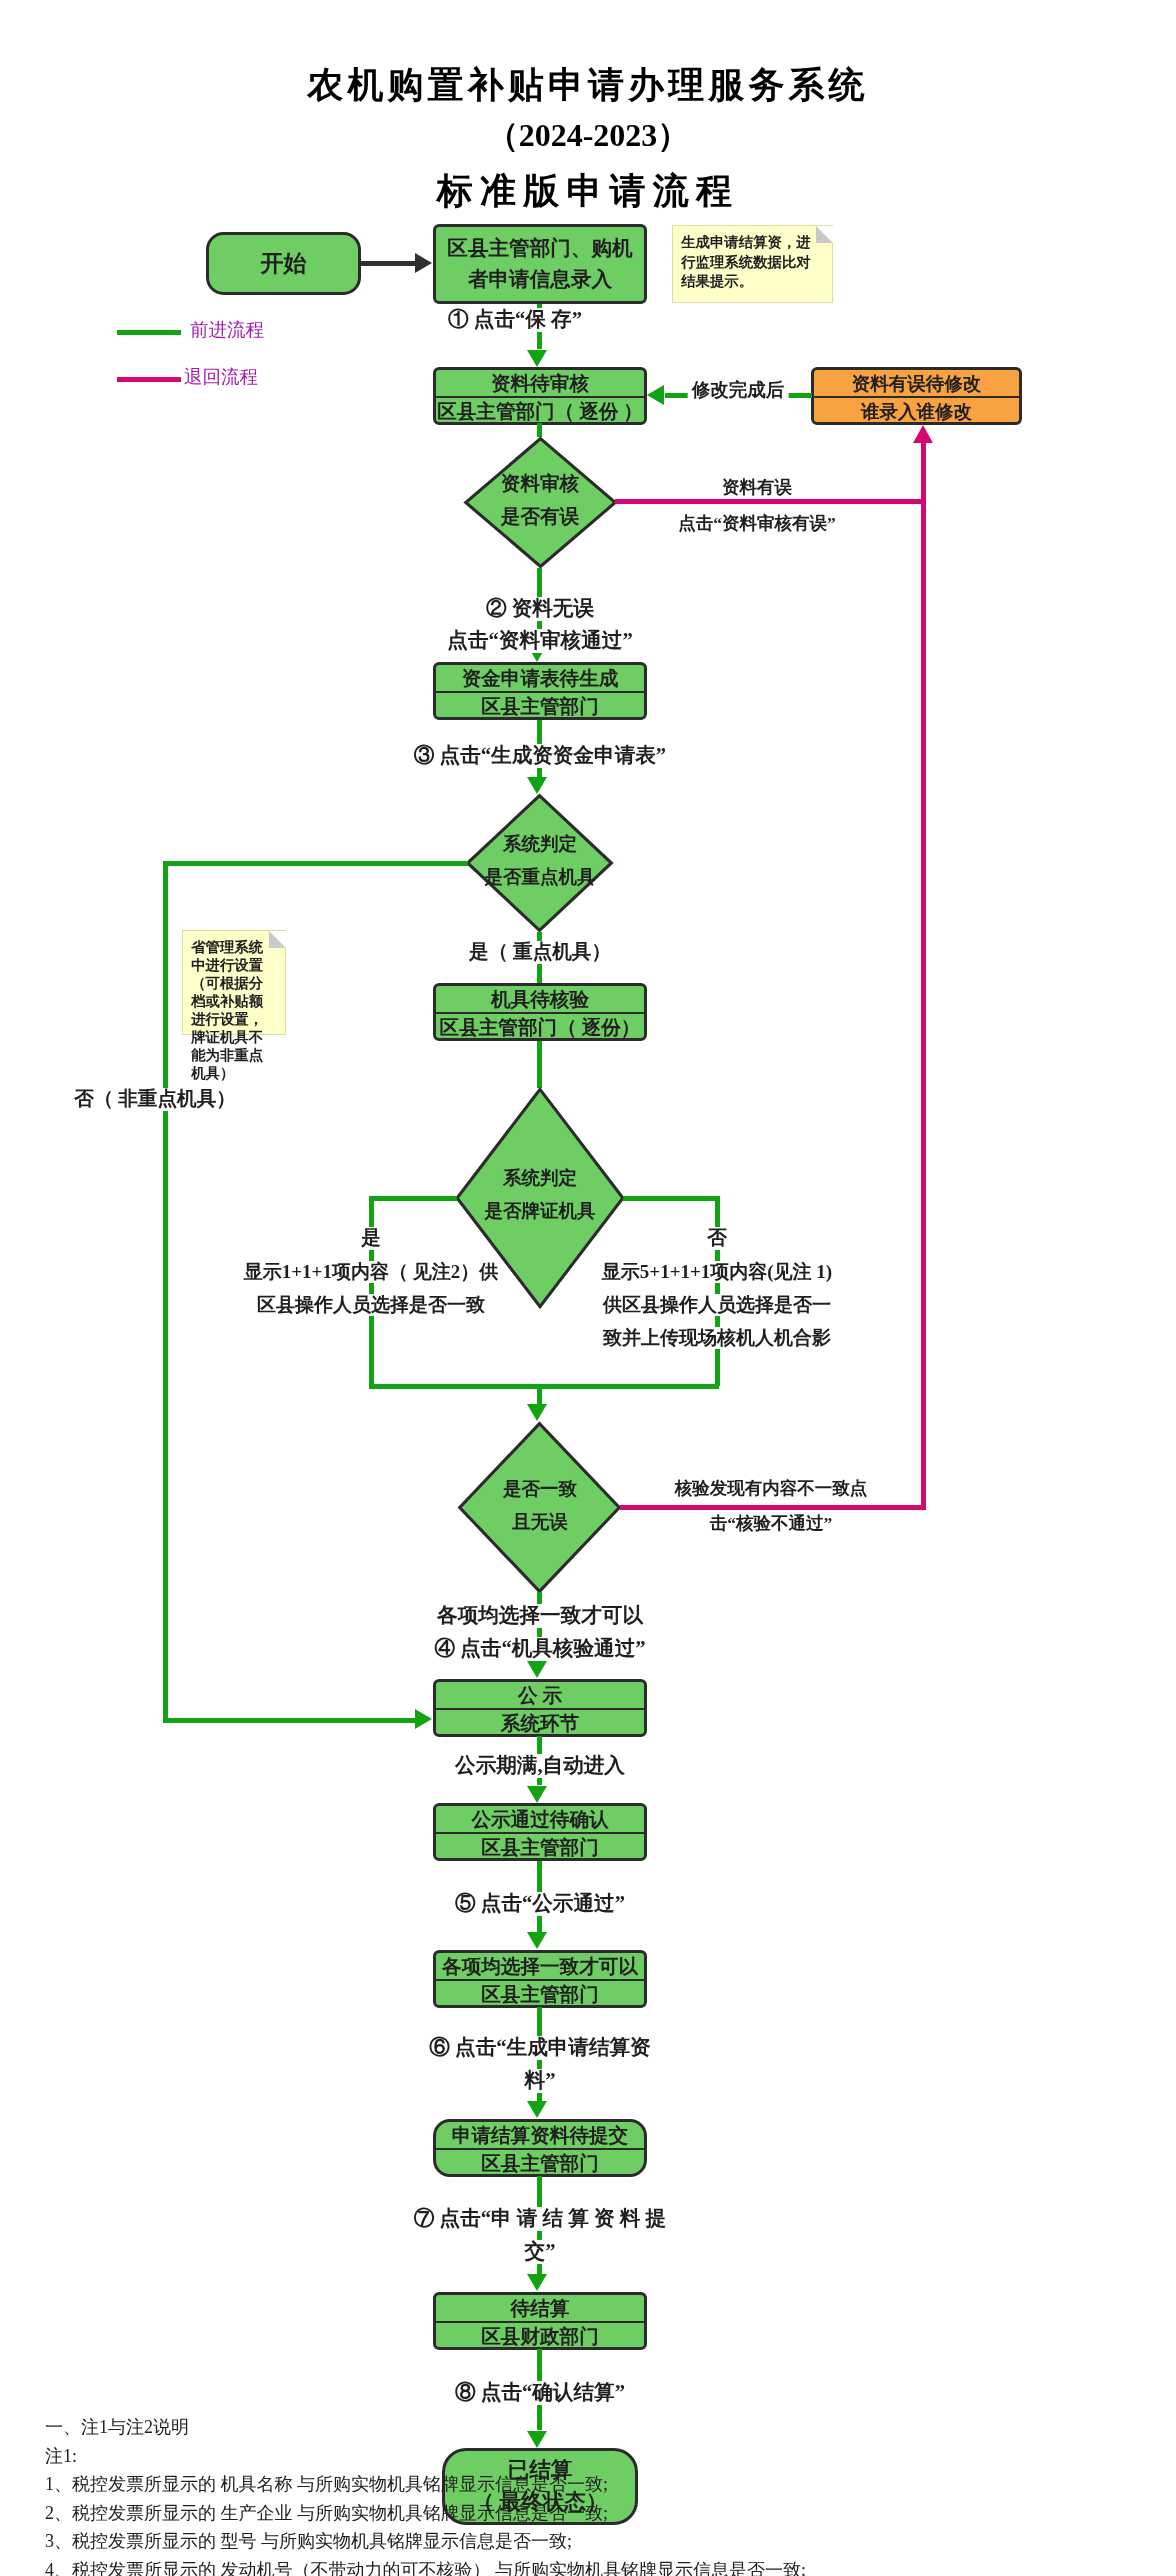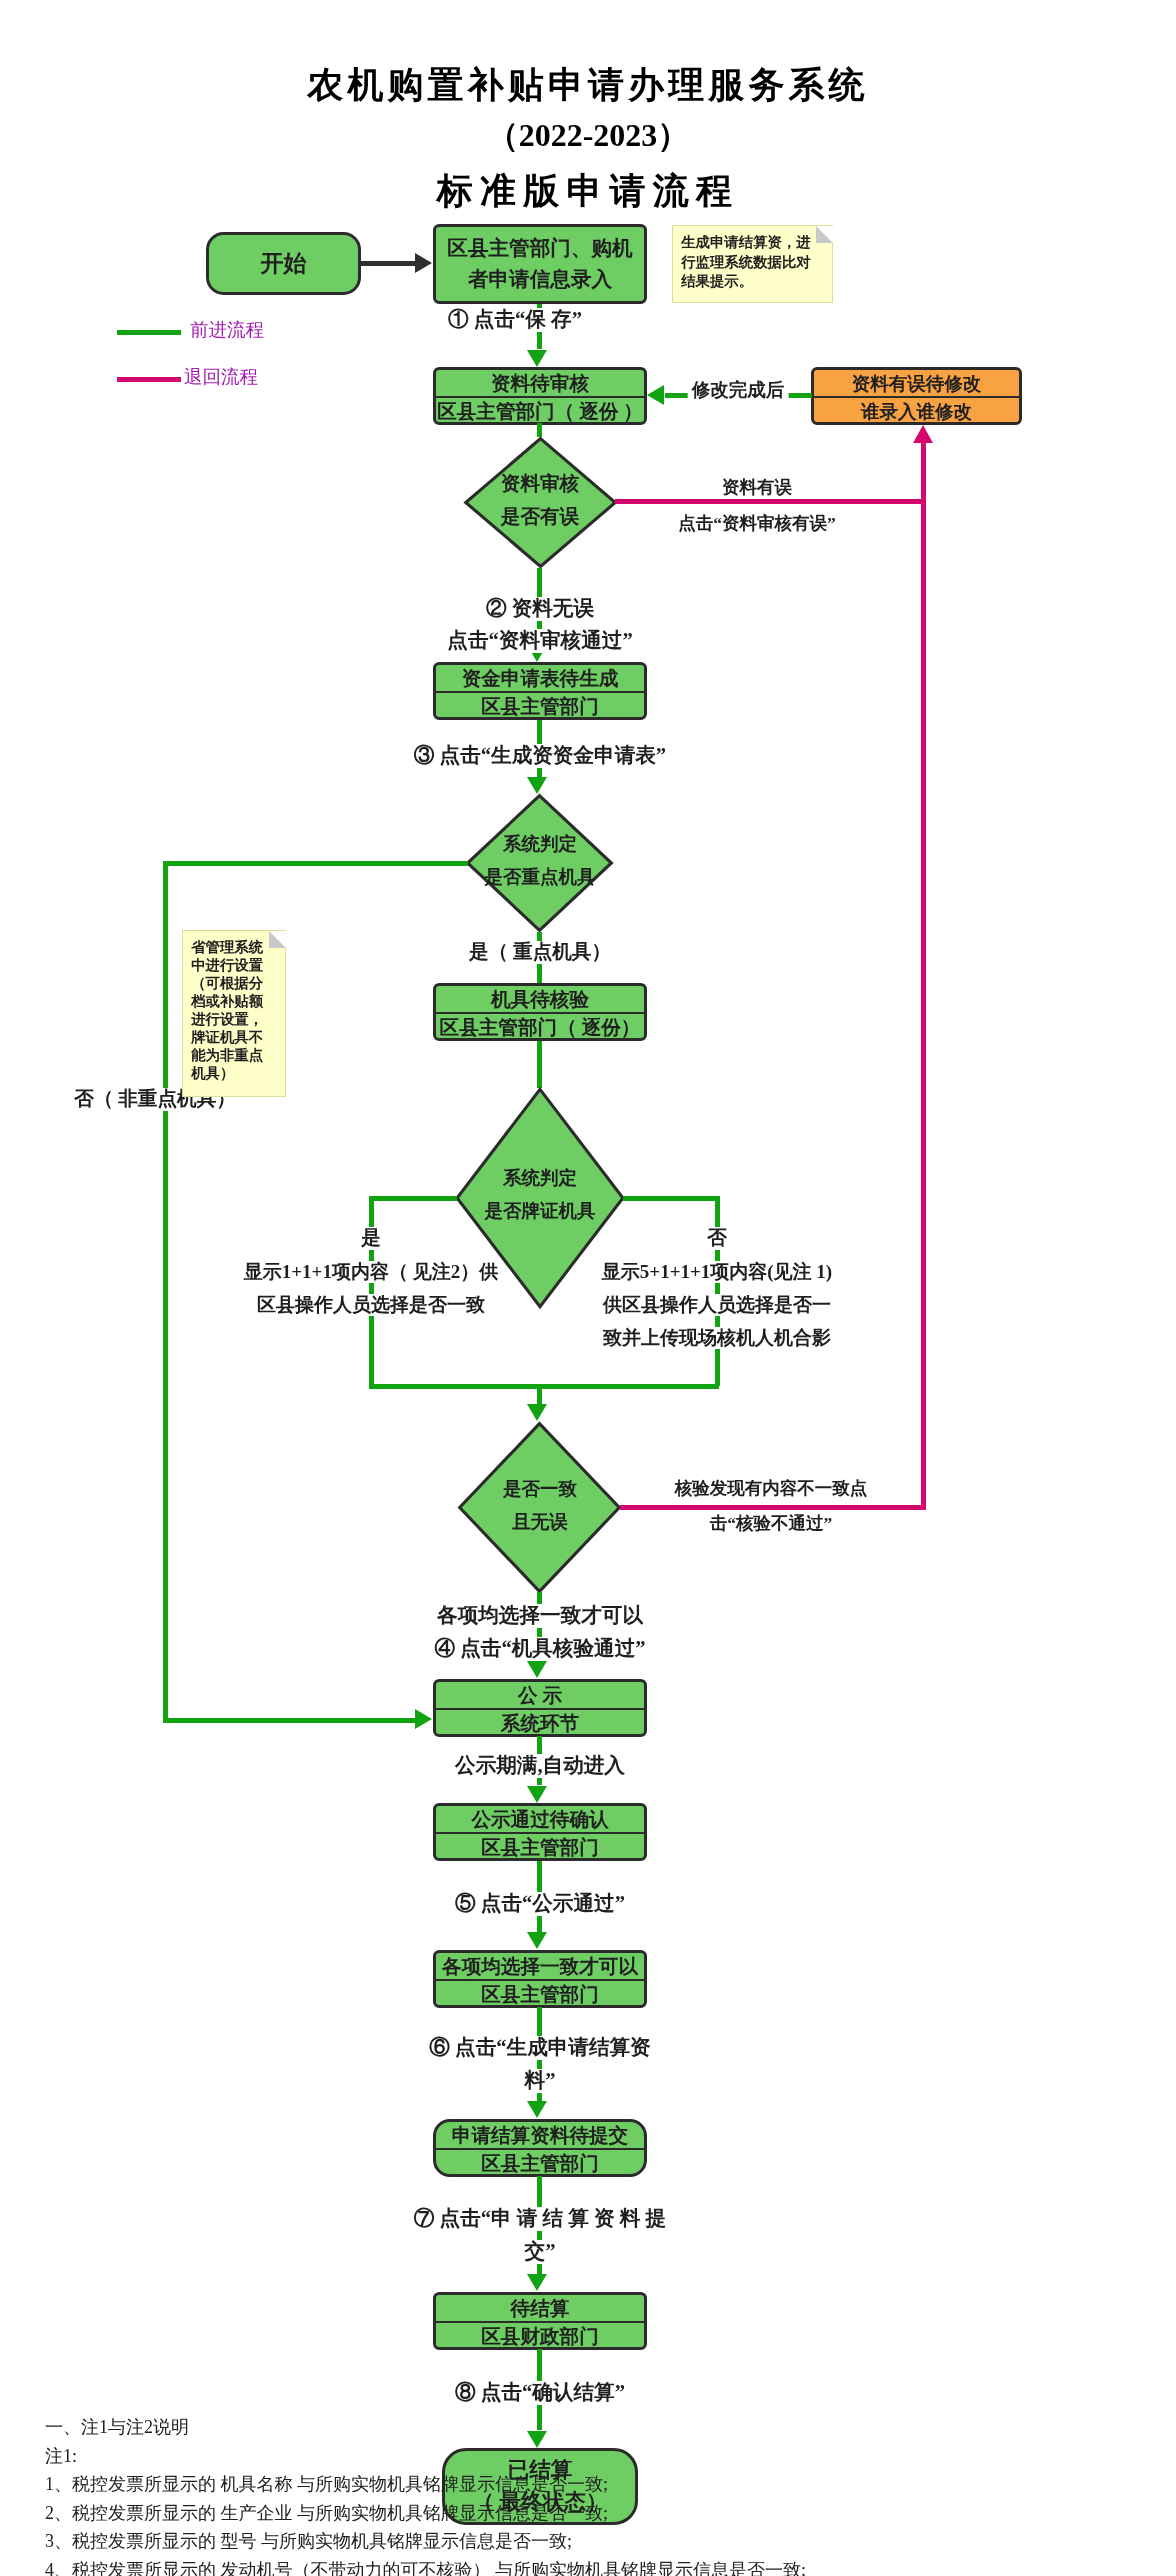--- a/index.html
+++ b/index.html
@@ -54,21 +54,21 @@
   
   .notes{position:absolute;left:45px;top:2415px;width:1097px;font-size:18px;line-height:24px;color:#202020;}
   .notes p{margin:0 0 4.6px 0;}
 </style>
 </head>
 <body>
 
 <div class="canvas">
 
   <div class="title" style="top:61px;font-size:36px;letter-spacing:4.1px;">农机购置补贴申请办理服务系统</div>
-  <div class="title" style="top:114px;font-size:32px;">（2022-2023）</div>
+  <div class="title" style="top:114px;font-size:32px;">（2024-2023）</div>
   <div class="title" style="top:167px;font-size:36px;letter-spacing:7.2px;">标准版申请流程</div>
 
   <div class="h g" style="left:117px;top:330px;width:64px;height:4.6px;"></div>
   <div class="legend-label" style="left:190px;top:317px;">前进流程</div>
   <div class="h p" style="left:117px;top:377px;width:64px;height:4.6px;"></div>
   <div class="legend-label" style="left:184px;top:364px;">退回流程</div>
 
   <div class="node single" style="left:206px;top:232px;width:155px;height:63px;border-radius:17.5px;font-size:23px;">开始</div>
   <div class="h k" style="left:361px;top:261px;width:55px;"></div>
   <div class="ah right k2" style="left:415px;top:253px;"></div>
@@ -121,21 +121,21 @@
 
   <svg class="diamond" style="left:465px;top:793px;" width="149" height="140" viewBox="0 0 290 272">
       <polygon points="145,5 285,136 145,267 5,136"></polygon>
     </svg>
   <div class="dlbl" style="left:540px;top:831px;">系统判定</div>
   <div class="dlbl" style="left:540px;top:864px;">是否重点机具</div>
 
   <div class="h g" style="left:165px;top:861px;width:303px;"></div>
   <div class="v g" style="left:163px;top:861px;height:861px;"></div>
   <div class="lbl s38" style="left:155px;top:1088px;">否（ 非重点机具）</div>
-  <div class="note" style="left:182px;top:930px;width:104px;height:167px;font-size:14.4px;line-height:1.25;">省管理系统中进行设置（可根据分档或补贴额进行设置，牌证机具不能为非重点机具）</div>
+  <div class="note" style="left:182px;top:930px;width:104px;height:105px;font-size:14.4px;line-height:1.25;">省管理系统中进行设置（可根据分档或补贴额进行设置，牌证机具不能为非重点机具）</div>
 
   <div class="v g" style="left:537px;top:932px;height:51px;"></div>
   <div class="lbl s38" style="left:540px;top:941px;">是（ 重点机具）</div>
 
   <div class="node" style="left:433px;top:983px;width:214px;height:58px;">
     <div class="row">机具待核验</div>
     <div class="row">区县主管部门（ 逐份）</div>
   </div>
 
   <div class="v g" style="left:537px;top:1041px;height:47px;"></div>

